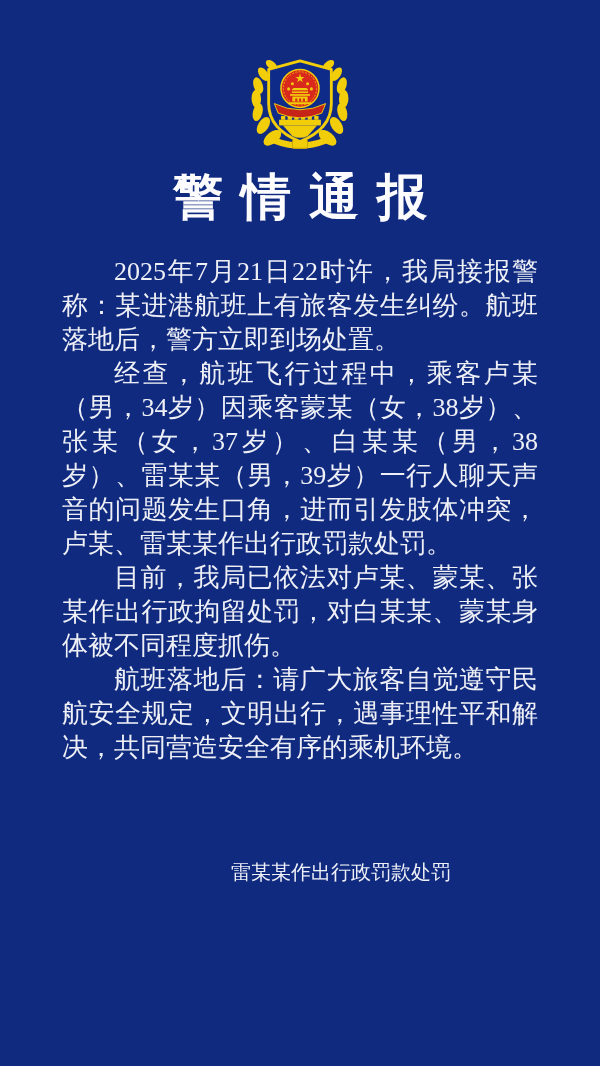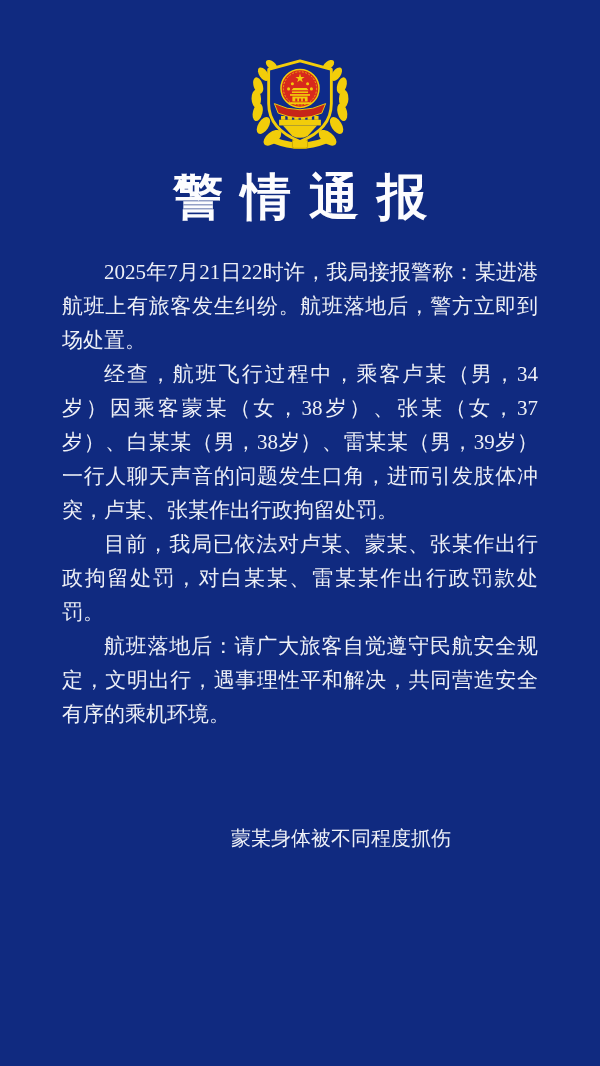--- a/index.html
+++ b/index.html
@@ -27,21 +27,21 @@
     font-weight: 700;
     font-size: 50px;
     line-height: 56px;
     letter-spacing: 0.36em;
     text-indent: 0.36em;
   }
   .content {
     margin-top: 30px;
     padding: 0 62px;
     color: #eef0f6;
-    font-size: 21px;
+    font-size: 26px;
     line-height: 34px;
     text-align: justify;
     text-justify: inter-ideograph;
   }
   .content p {
     margin: 0;
     text-indent: 2em;
   }
   .signature {
     margin: 88px 148px 0 auto;
@@ -113,22 +113,22 @@
         <rect x="59" y="44.6" width="2.2" height="3.2"></rect>
         <rect x="63" y="44.6" width="2.2" height="3.2"></rect>
       </g>
     </svg>
   </div>
 
   <h1 class="title">警情通报</h1>
 
   <div class="content">
     <p>2025年7月21日22时许，我局接报警称：某进港航班上有旅客发生纠纷。航班落地后，警方立即到场处置。</p>
-    <p>经查，航班飞行过程中，乘客卢某（男，34岁）因乘客蒙某（女，38岁）、张某（女，37岁）、白某某（男，38岁）、雷某某（男，39岁）一行人聊天声音的问题发生口角，进而引发肢体冲突，卢某、张某作出行政拘留处罚。</p>
-    <p>目前，我局已依法对卢某、蒙某、张某作出行政拘留处罚，对白某某、雷某某作出行政罚款处罚。</p>
+    <p>经查，航班飞行过程中，乘客卢某（男，34岁）因乘客蒙某（女，38岁）、张某（女，37岁）、白某某（男，38岁）、雷某某（男，39岁）一行人聊天声音的问题发生口角，进而引发肢体冲突，卢某、雷某某作出行政罚款处罚。</p>
+    <p>目前，我局已依法对卢某、蒙某、张某作出行政拘留处罚，对白某某、蒙某身体被不同程度抓伤。</p>
     <p>航班落地后：请广大旅客自觉遵守民航安全规定，文明出行，遇事理性平和解决，共同营造安全有序的乘机环境。</p>
   </div>
 
   <div class="signature">
-    <div>蒙某身体被不同程度抓伤</div>
+    <div>雷某某作出行政罚款处罚</div>
   </div>
 
 </div>
 
 </body></html>

